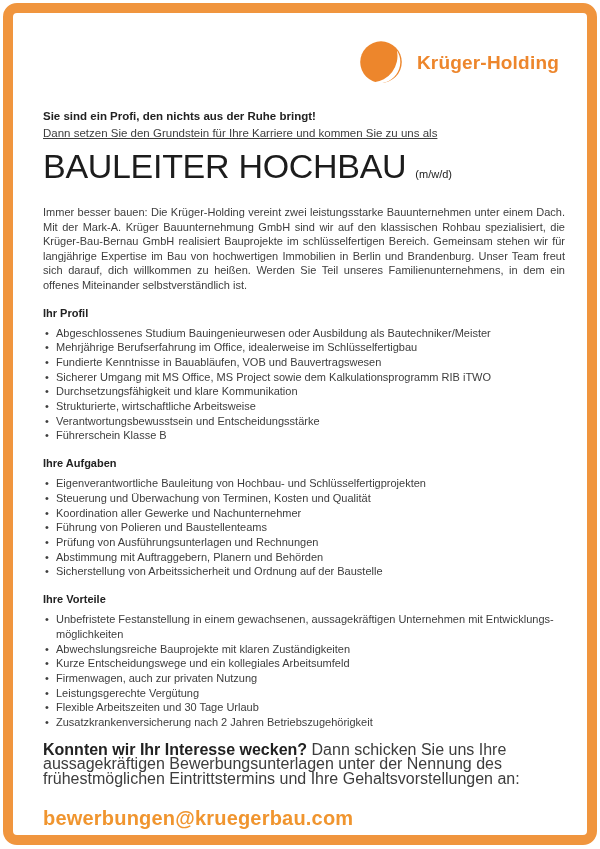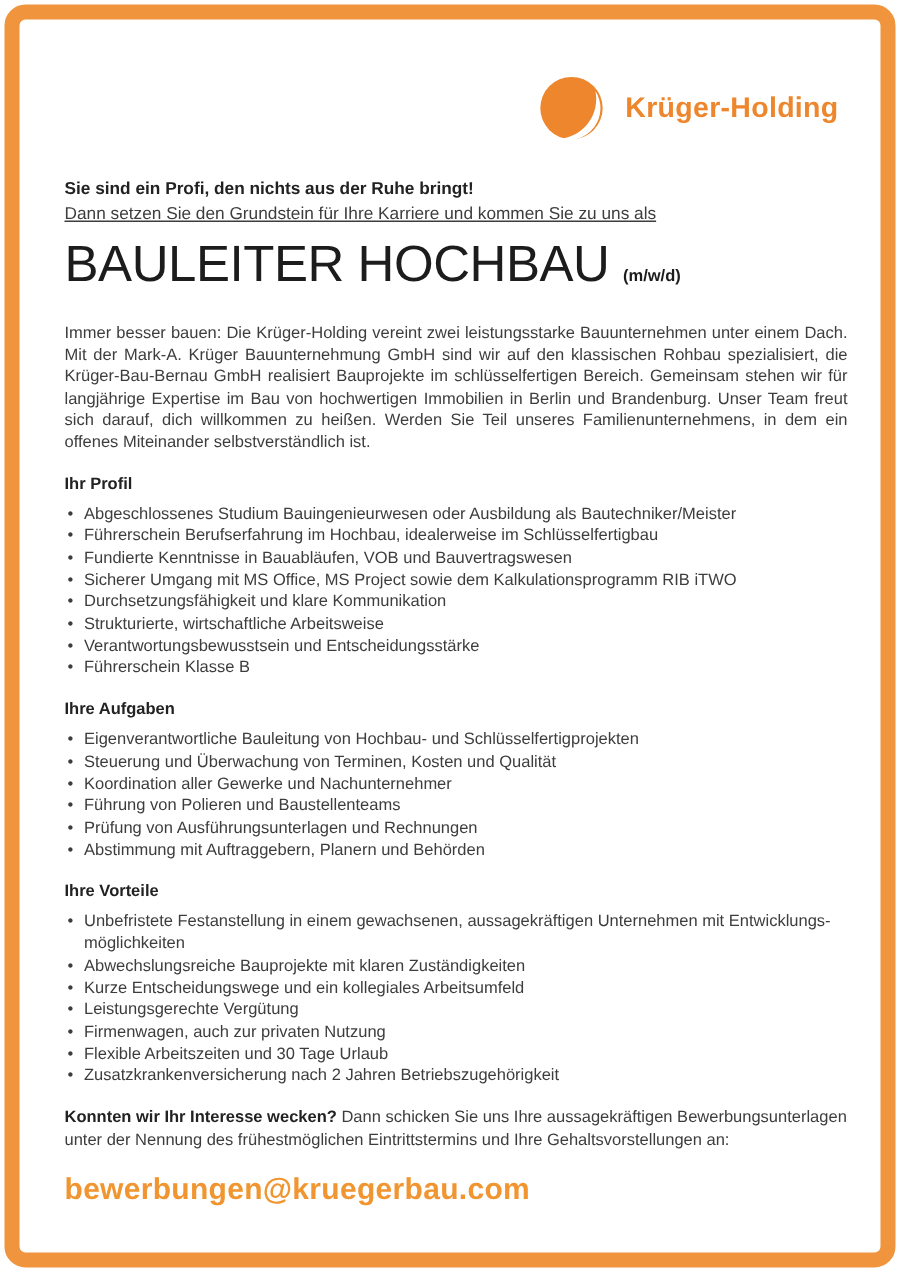--- a/index.html
+++ b/index.html
@@ -17,21 +17,21 @@
     font-family:"Liberation Sans", sans-serif;
     -webkit-font-smoothing:antialiased;
   }
   .frame{
     position:absolute;left:3px;top:3px;right:3px;bottom:4px;
     border:10px solid var(--orange-border);
     border-radius:14px;
   }
   .content{
     position:absolute;left:13px;top:13px;right:13px;bottom:14px;
-    padding:18px 22px 0 30px;overflow:hidden;
+    padding:8px 22px 0 30px;overflow:hidden;
   }
   .logo-row{
     display:flex;justify-content:flex-end;align-items:center;
     gap:13px;margin:19px 6px 0 0;
   }
   .logo-mark{width:46px;height:46px;flex:0 0 auto;}
   .logo-company{
     font-size:19px;font-weight:bold;color:var(--orange-logo);
     letter-spacing:.2px;line-height:1.1;
   }
@@ -43,41 +43,41 @@
     line-height:14px;
   }
   .hook-sub{
     margin-top:3px;font-size:11.5px;color:var(--body);line-height:14px;text-decoration:underline;
   }
   .job-title{
     margin:6px 0 0;font-size:34px;font-weight:400;color:#1C1C1C;
     line-height:40px;letter-spacing:-0.3px;white-space:nowrap;
   }
   .gender-note{
-    font-size:11px;font-weight:700;color:#1C1C1C;letter-spacing:0;
+    font-size:11px;font-weight:400;color:#1C1C1C;letter-spacing:0;
     margin-left:9px;
   }
   .intro{
     font-size:11px;line-height:14.6px;color:var(--body);
     text-align:justify;
   }
   .section-heading{
     margin:14px 0 0;font-size:11px;font-weight:bold;color:var(--ink);
     line-height:13px;
   }
   ul.bullets{margin:6px 0 0;padding:0;list-style:none;}
   ul.bullets li{
     position:relative;padding-left:13px;font-size:11px;
     line-height:14.7px;color:var(--body);
   }
   ul.bullets li::before{
     content:"\2022";position:absolute;left:2px;top:0;color:var(--body);
   }
   .outro{
-    margin-top:13px;font-size:11px;line-height:14.6px;color:var(--body);
+    margin-top:13px;font-size:16px;line-height:14.6px;color:var(--body);
   }
   .outro b{color:var(--ink);}
   .email-link{
     display:inline-block;margin-top:4px;font-size:20px;font-weight:bold;
     color:var(--orange-email);text-decoration:none;letter-spacing:.2px;
   }
 </style>
 </head>
 <body>
 
@@ -100,46 +100,47 @@
   <div class="hook-bold">Sie sind ein Profi, den nichts aus der Ruhe bringt!</div>
   <div class="hook-sub">Dann setzen Sie den Grundstein für Ihre Karriere und kommen Sie zu uns als</div>
 
   <h1 class="job-title"><span>BAULEITER HOCHBAU</span><span class="gender-note">(m/w/d)</span></h1>
 
   <p class="intro">Immer besser bauen: Die Krüger-Holding vereint zwei leistungsstarke Bauunternehmen unter einem Dach. Mit der Mark-A. Krüger Bauunternehmung GmbH sind wir auf den klassischen Rohbau spezialisiert, die Krüger-Bau-Bernau GmbH realisiert Bauprojekte im schlüsselfertigen Bereich. Gemeinsam stehen wir für langjährige Expertise im Bau von hochwertigen Immobilien in Berlin und Brandenburg. Unser Team freut sich darauf, dich willkommen zu heißen. Werden Sie Teil unseres Familienunternehmens, in dem ein offenes Miteinander selbstverständlich ist.</p>
 
   <div class="section-heading">Ihr Profil</div>
   <ul class="bullets">
     <li>Abgeschlossenes Studium Bauingenieurwesen oder Ausbildung als Bautechniker/Meister</li>
-    <li>Führerschein Berufserfahrung im Hochbau, idealerweise im Schlüsselfertigbau</li>
+    <li>Mehrjährige Berufserfahrung im Office, idealerweise im Schlüsselfertigbau</li>
     <li>Fundierte Kenntnisse in Bauabläufen, VOB und Bauvertragswesen</li>
     <li>Sicherer Umgang mit MS Office, MS Project sowie dem Kalkulationsprogramm RIB iTWO</li>
     <li>Durchsetzungsfähigkeit und klare Kommunikation</li>
     <li>Strukturierte, wirtschaftliche Arbeitsweise</li>
     <li>Verantwortungsbewusstsein und Entscheidungsstärke</li>
     <li>Führerschein Klasse B</li>
   </ul>
 
   <div class="section-heading">Ihre Aufgaben</div>
   <ul class="bullets">
     <li>Eigenverantwortliche Bauleitung von Hochbau- und Schlüsselfertigprojekten</li>
     <li>Steuerung und Überwachung von Terminen, Kosten und Qualität</li>
     <li>Koordination aller Gewerke und Nachunternehmer</li>
     <li>Führung von Polieren und Baustellenteams</li>
     <li>Prüfung von Ausführungsunterlagen und Rechnungen</li>
     <li>Abstimmung mit Auftraggebern, Planern und Behörden</li>
+    <li>Sicherstellung von Arbeitssicherheit und Ordnung auf der Baustelle</li>
   </ul>
 
   <div class="section-heading">Ihre Vorteile</div>
   <ul class="bullets">
     <li>Unbefristete Festanstellung in einem gewachsenen, aussagekräftigen Unternehmen mit Entwicklungs­möglichkeiten</li>
     <li>Abwechslungsreiche Bauprojekte mit klaren Zuständigkeiten</li>
     <li>Kurze Entscheidungswege und ein kollegiales Arbeitsumfeld</li>
+    <li>Firmenwagen, auch zur privaten Nutzung</li>
     <li>Leistungsgerechte Vergütung</li>
-    <li>Firmenwagen, auch zur privaten Nutzung</li>
     <li>Flexible Arbeitszeiten und 30 Tage Urlaub</li>
     <li>Zusatzkrankenversicherung nach 2 Jahren Betriebszugehörigkeit</li>
   </ul>
 
   <p class="outro"><b>Konnten wir Ihr Interesse wecken?</b><span> Dann schicken Sie uns Ihre aussagekräftigen Bewerbungsunterlagen unter der Nennung des frühestmöglichen Eintrittstermins und Ihre Gehaltsvorstellungen an:</span></p>
 
   <a class="email-link" href="#">bewerbungen@kruegerbau.com</a>
 
 </div>
 

